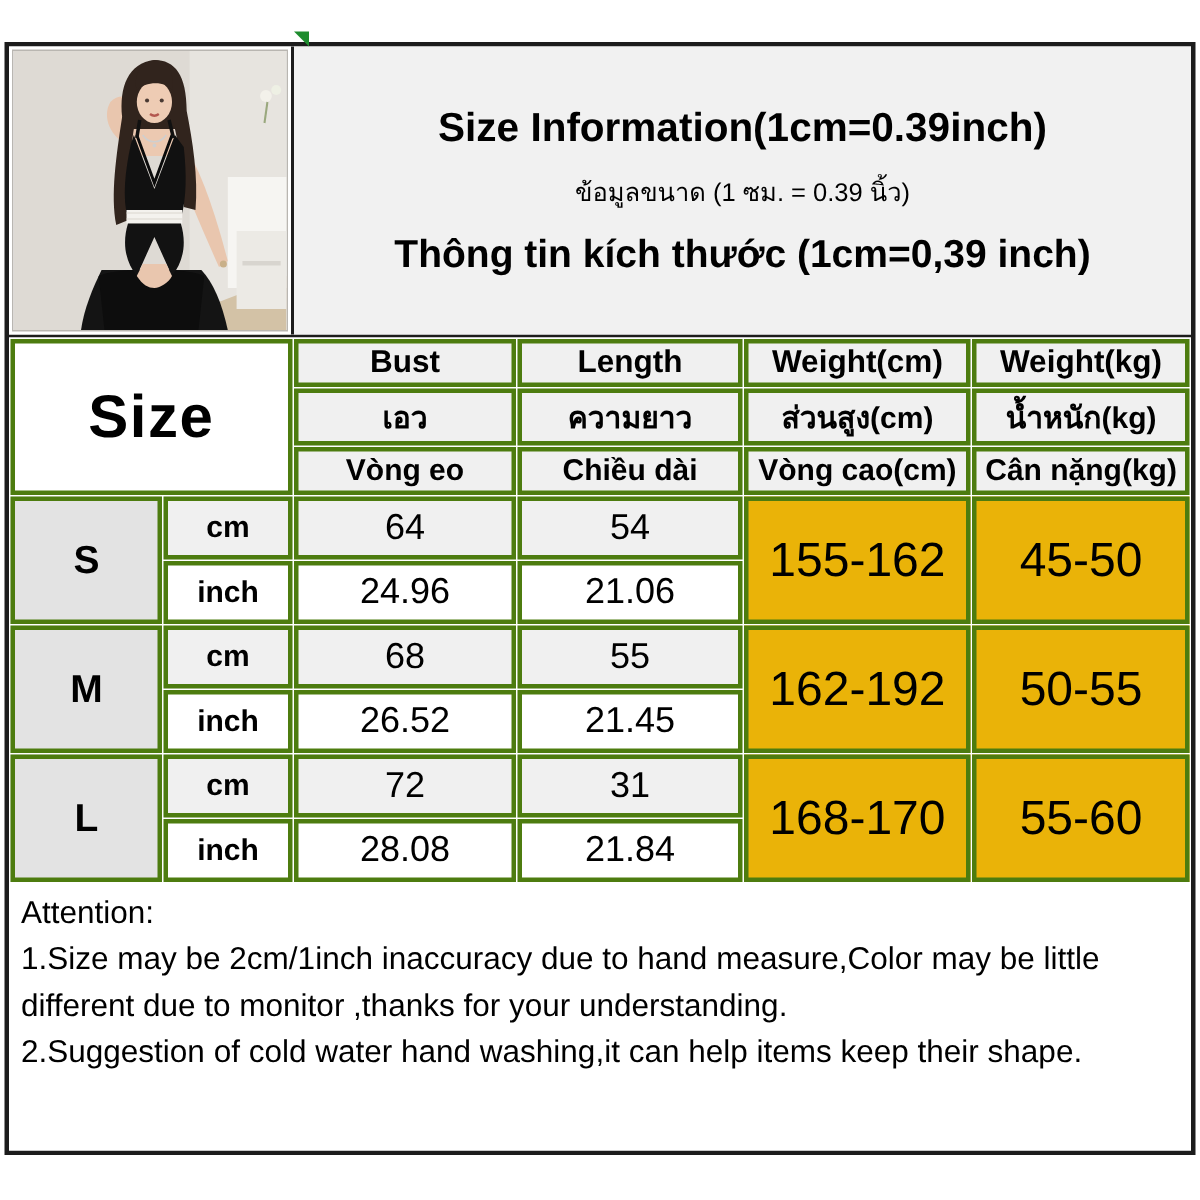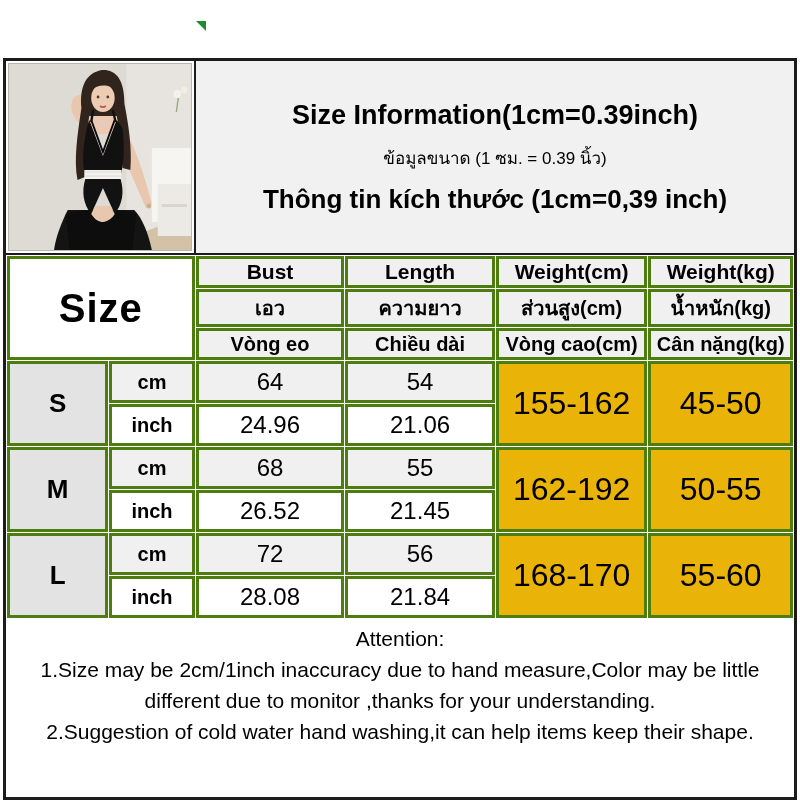--- a/index.html
+++ b/index.html
@@ -5,21 +5,21 @@
   html,body{margin:0;padding:0;}
   body{
     width:800px;height:800px;position:relative;overflow:hidden;
     background:#ffffff;
     font-family:"Liberation Sans","DejaVu Sans",sans-serif;
     color:#000;
   }
   .frame{
     position:absolute;left:3px;top:28px;width:794px;height:742px;
     box-sizing:border-box;border:3px solid #1c1c1c;background:#ffffff;
-    display:flex;flex-direction:column;margin-top:30px;
+    display:flex;flex-direction:column;
   }
   .green-marker{
     position:absolute;left:196px;top:21px;width:0;height:0;z-index:5;
     border-top:10px solid #1e8c2e;border-left:10px solid transparent;
   }
   
   .top-section{display:flex;height:192px;border-bottom:2px solid #1c1c1c;flex:0 0 auto;}
   .photo-cell{
     width:190px;flex:0 0 190px;border-right:2px solid #1c1c1c;
     background:#ffffff;padding:2px;box-sizing:border-box;
@@ -49,21 +49,21 @@
   td.unit{font-size:20px;font-weight:bold;}
   td.val{font-size:24px;font-weight:normal;}
   td.range{background:#eab308;font-size:32px;font-weight:normal;}
   tr.r-grey td.unit, tr.r-grey td.val{background:#f0f0f0;}
   tr.r-white td.unit, tr.r-white td.val{background:#ffffff;}
   tr.hrow{height:32px;}
   tr.drow{height:42px;}
   
   .attention{
     flex:1;padding:4px 8px 0 8px;font-size:21px;line-height:1.48;
-    font-weight:normal;background:#ffffff;text-align:center;
+    font-weight:normal;background:#ffffff;
   }
   .attention p{margin:0;}
 </style>
 </head>
 <body>
 
 <div class="green-marker"></div>
 
 <div class="frame">
 
@@ -181,21 +181,21 @@
       <tr class="drow r-white">
         <td class="unit">inch</td>
         <td class="val">26.52</td>
         <td class="val">21.45</td>
       </tr>
 
       <tr class="drow r-grey">
         <td class="size-letter" rowspan="2">L</td>
         <td class="unit">cm</td>
         <td class="val">72</td>
-        <td class="val">56</td>
+        <td class="val">31</td>
         <td class="range" rowspan="2">168-170</td>
         <td class="range" rowspan="2">55-60</td>
       </tr>
       <tr class="drow r-white">
         <td class="unit">inch</td>
         <td class="val">28.08</td>
         <td class="val">21.84</td>
       </tr>
     </tbody>
   </table>

